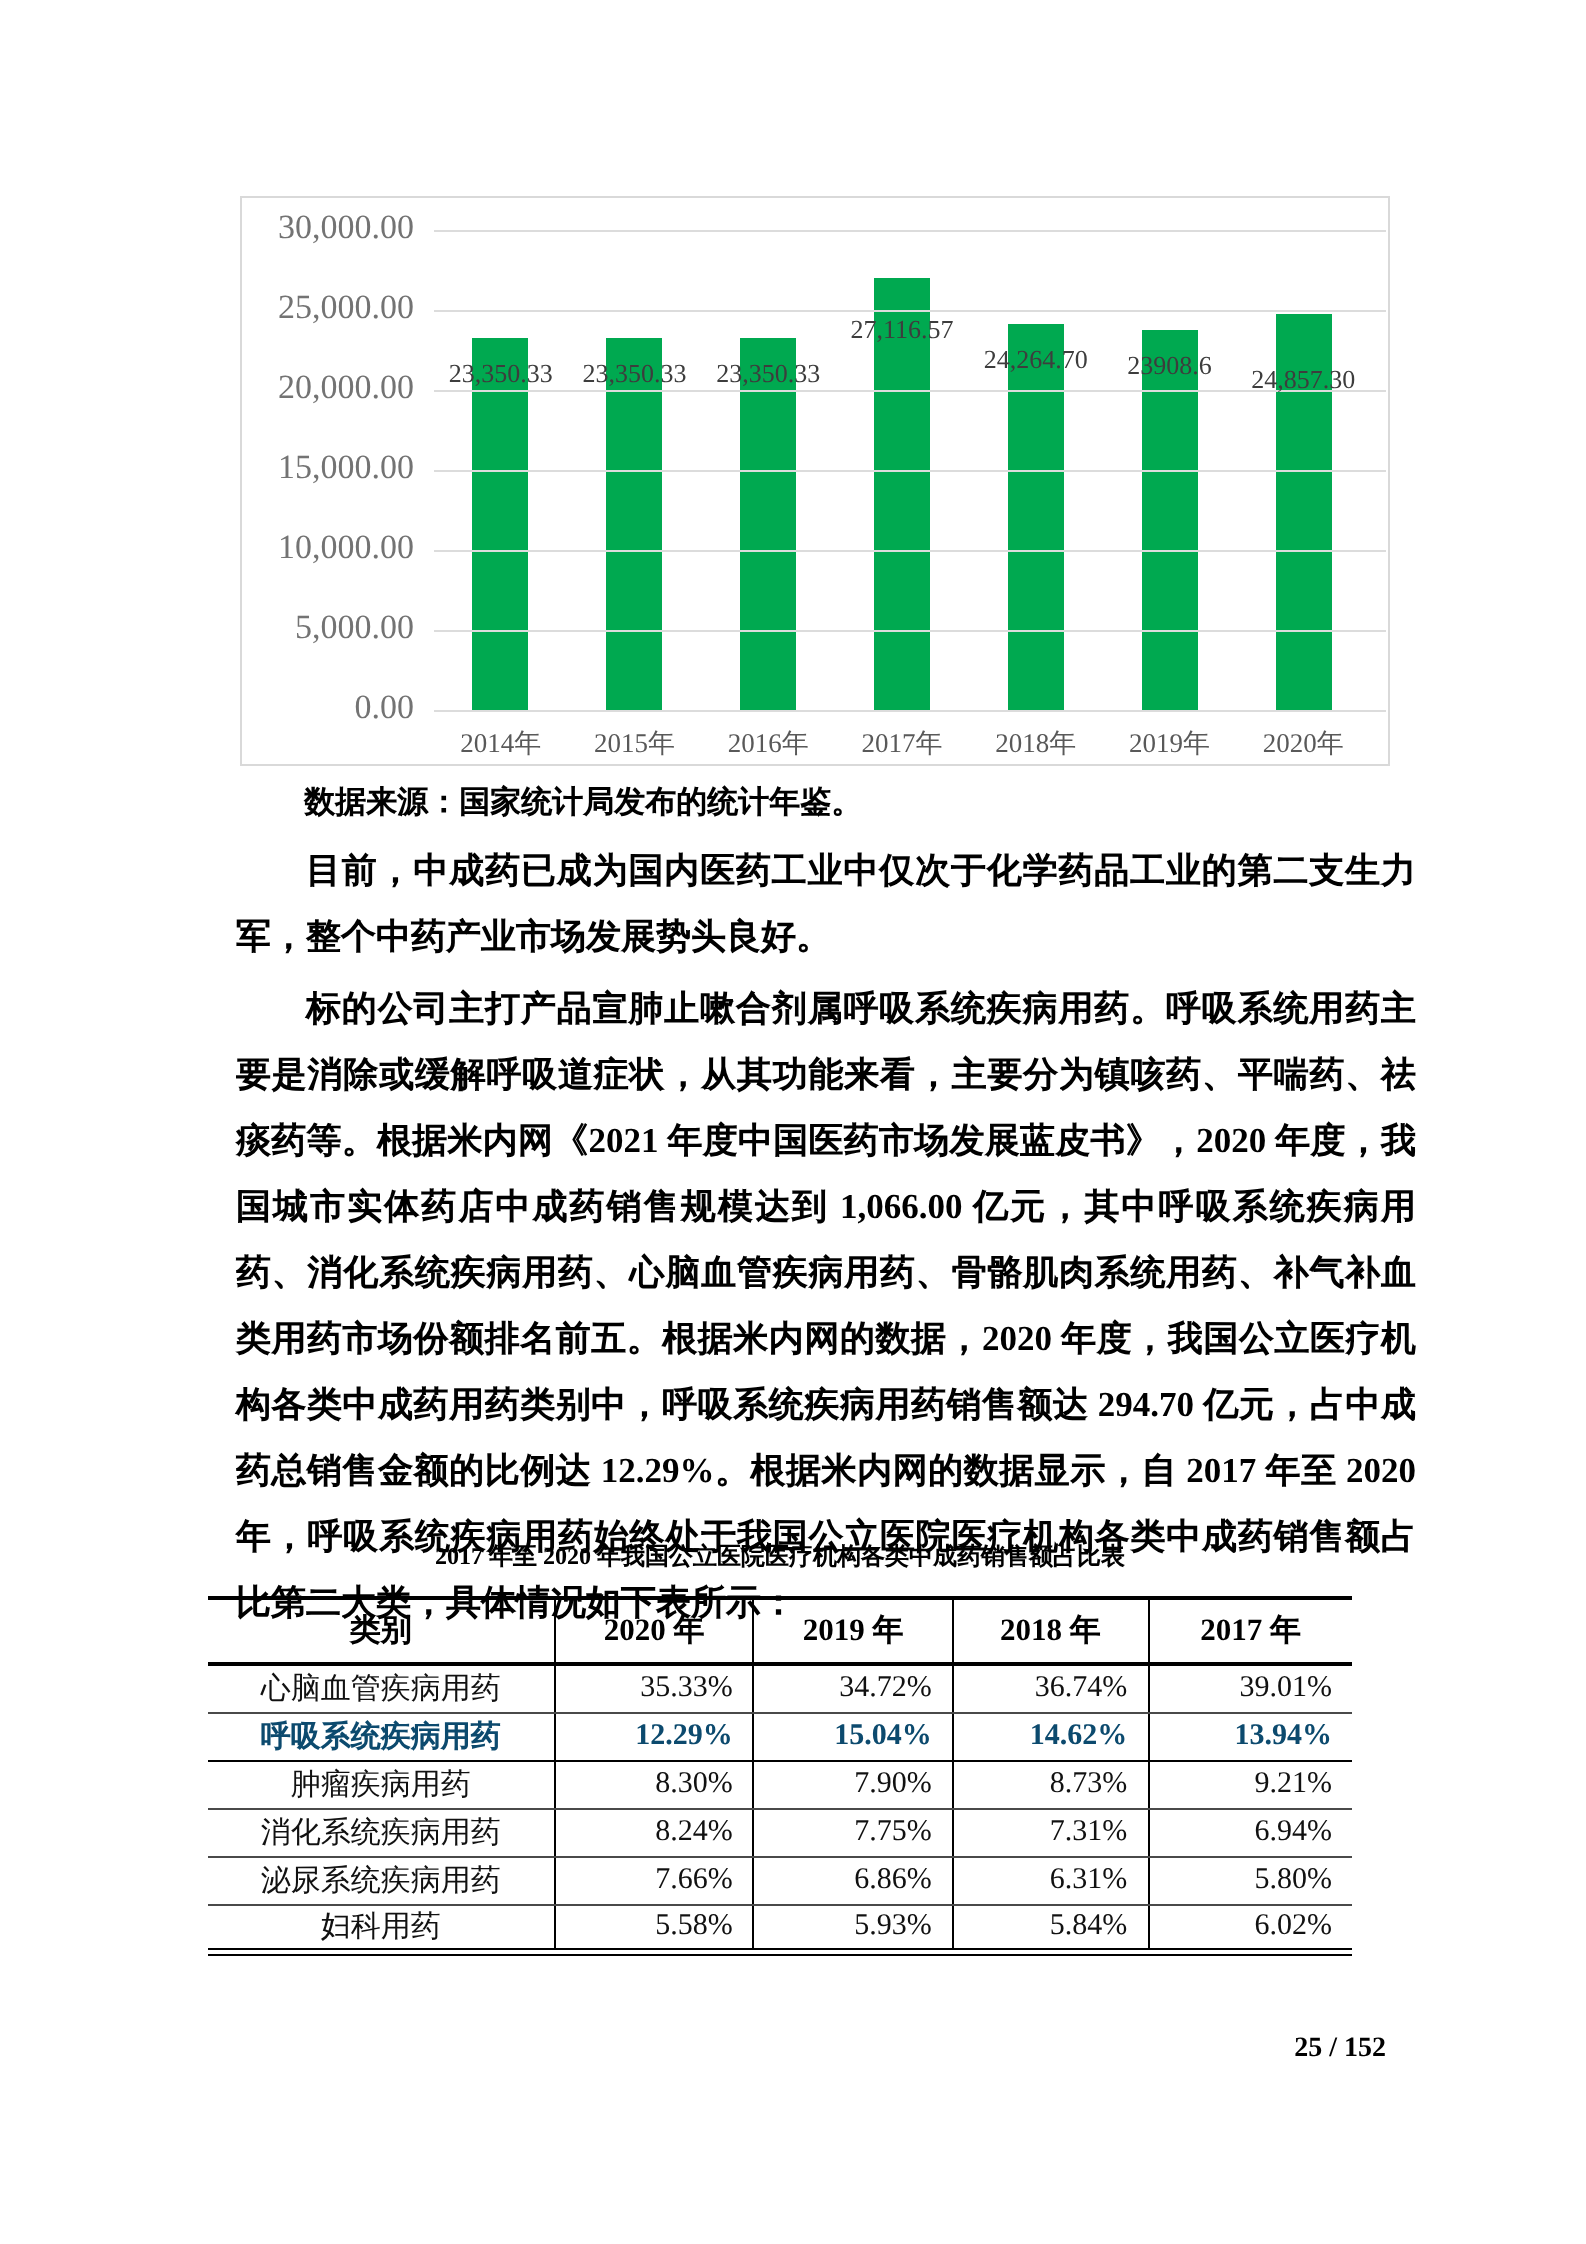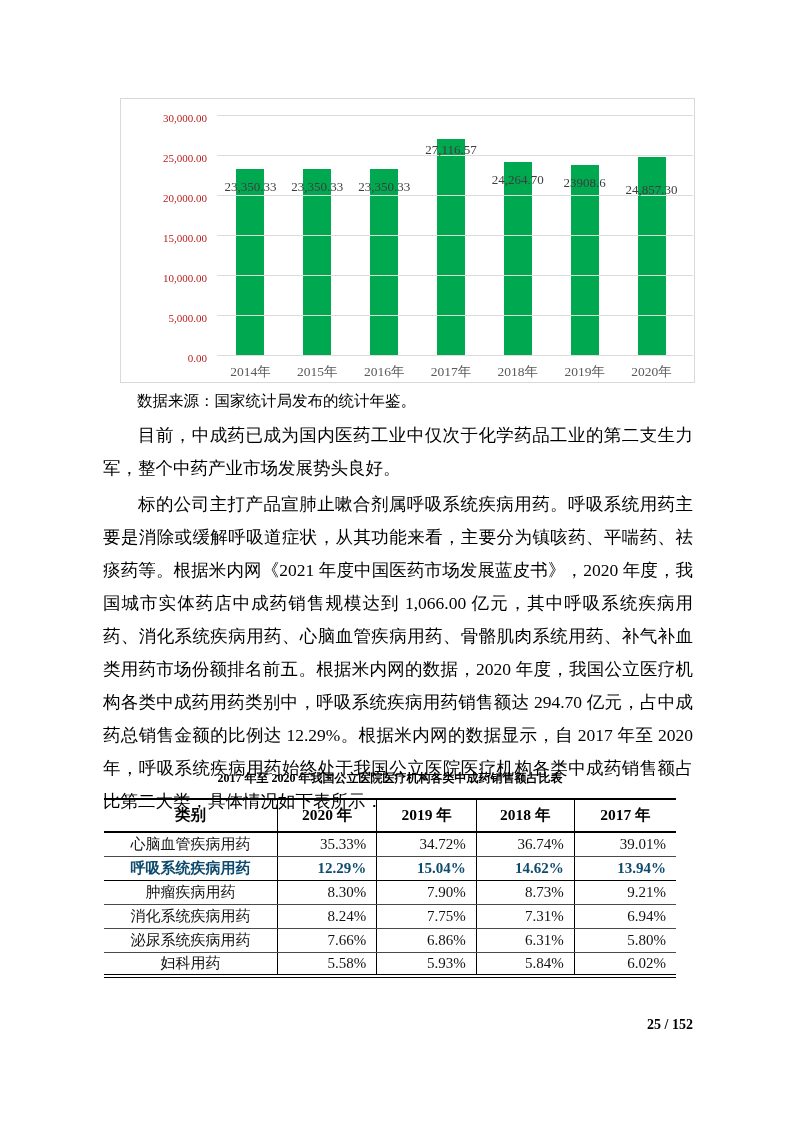--- a/index.html
+++ b/index.html
@@ -11,33 +11,33 @@
     overflow:hidden;
   }
 
   
   .chart-box {
     position:absolute; left:120px; top:98px; width:575px; height:285px;
     border:1px solid #d9d9d9; background:#fff;
   }
   .yticks { position:absolute; left:6px; top:17px; width:80px; height:240px; }
   .ytick  { position:absolute; right:0; width:100%; text-align:right;
-            font-size:11px; color:#b91c1c; white-space:nowrap; }
+            font-size:17px; color:#737373; white-space:nowrap; }
   .plot   { position:absolute; left:96px; top:17px; width:468px; height:240px; }
   .gridline { position:absolute; left:0; right:-8px; height:1px; background:#dcdcdc; }
   .cells  { position:absolute; inset:0; display:flex; }
   .cell   { flex:1 1 0; position:relative; }
   .bar    { position:absolute; bottom:0; left:50%; transform:translateX(-50%); width:28px; }
   .val-label { position:absolute; left:50%; transform:translateX(-50%);
                font-size:13px; color:#3d3d3d; white-space:nowrap; z-index:2; }
   .cat-label { position:absolute; top:247px; left:50%; transform:translateX(-50%);
                font-size:13.5px; color:#595959; white-space:nowrap; }
 
   
-  .text-block { position:absolute; left:103px; top:391px; width:590px; }
+  .text-block { position:absolute; left:118px; top:391px; width:590px;font-weight:bold; }
   .source-note { margin:0 0 7px 0; font-size:15.5px; text-indent:2.2em; }
   .para { margin:0; font-size:17.5px; line-height:33px; text-align:justify; text-indent:2em; }
   .para + .para { margin-top:3px; }
 
   
   .table-block { position:absolute; left:104px; top:770px; width:572px; }
   .table-title { margin:0 0 11px 0; font-size:12px; font-weight:bold; text-align:center; }
   table { width:100%; border-collapse:collapse; table-layout:fixed;
           border-top:2.5px solid #000; border-bottom:4px double #000; }
   th { font-size:15.5px; font-weight:bold; height:33px; text-align:center;
@@ -81,21 +81,21 @@
             <div class="val-label" style="bottom: 160.803px;">23,350.33</div>
             <div class="cat-label">2015年</div>
           </div>
           <div class="cell">
             <div class="bar" style="height: 186.803px; background: rgb(0, 169, 80);"></div>
             <div class="val-label" style="bottom: 160.803px;">23,350.33</div>
             <div class="cat-label">2016年</div>
           </div>
           <div class="cell">
             <div class="bar" style="height: 216.933px; background: rgb(0, 169, 80);"></div>
-            <div class="val-label" style="bottom: 198px;">27,116.57</div>
+            <div class="val-label" style="bottom: 183px;">27,116.57</div>
             <div class="cat-label">2017年</div>
           </div>
           <div class="cell">
             <div class="bar" style="height: 194.118px; background: rgb(0, 169, 80);"></div>
             <div class="val-label" style="bottom: 168.118px;">24,264.70</div>
             <div class="cat-label">2018年</div>
           </div>
           <div class="cell">
             <div class="bar" style="height: 191.269px; background: rgb(0, 169, 80);"></div>
             <div class="val-label" style="bottom: 165.269px;">23908.6</div>

